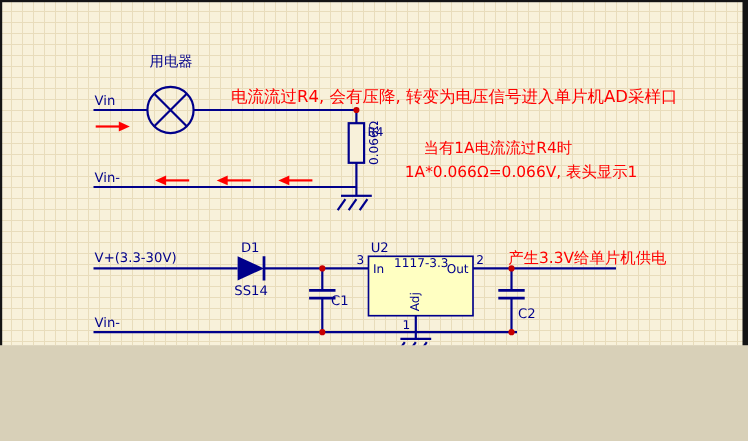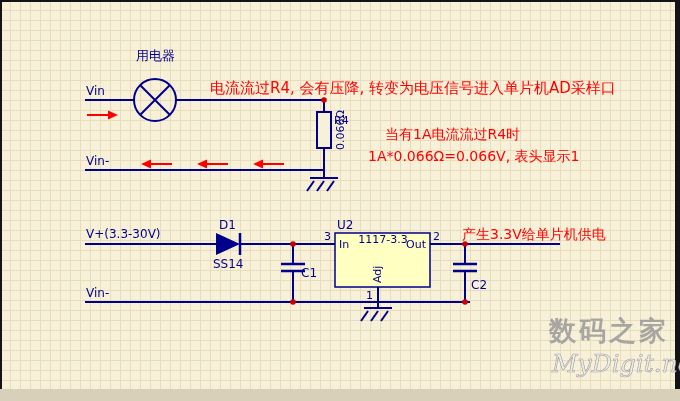--- a/index.html
+++ b/index.html
@@ -1,18 +1,18 @@
 <!DOCTYPE html>
 <html><head>
 <meta charset="utf-8">
 <style>
   html,body{margin:0;padding:0;background:#d8d0b8;}
   .sheet{
     position:relative;
-    width:680px;height:389px;
+    width:680px;height:314px;
     background-color:#F8F1DA;
     background-image:
       linear-gradient(to right, #E8DCBB 1px, transparent 1px),
       linear-gradient(to bottom, #E8DCBB 1px, transparent 1px);
     background-size:10px 10px;
     overflow:hidden;
   }
   svg{position:absolute;left:0;top:0;}
   text{font-family:"DejaVu Sans",sans-serif;}
   .t-blue{fill:#00008B;font-size:12px;}

